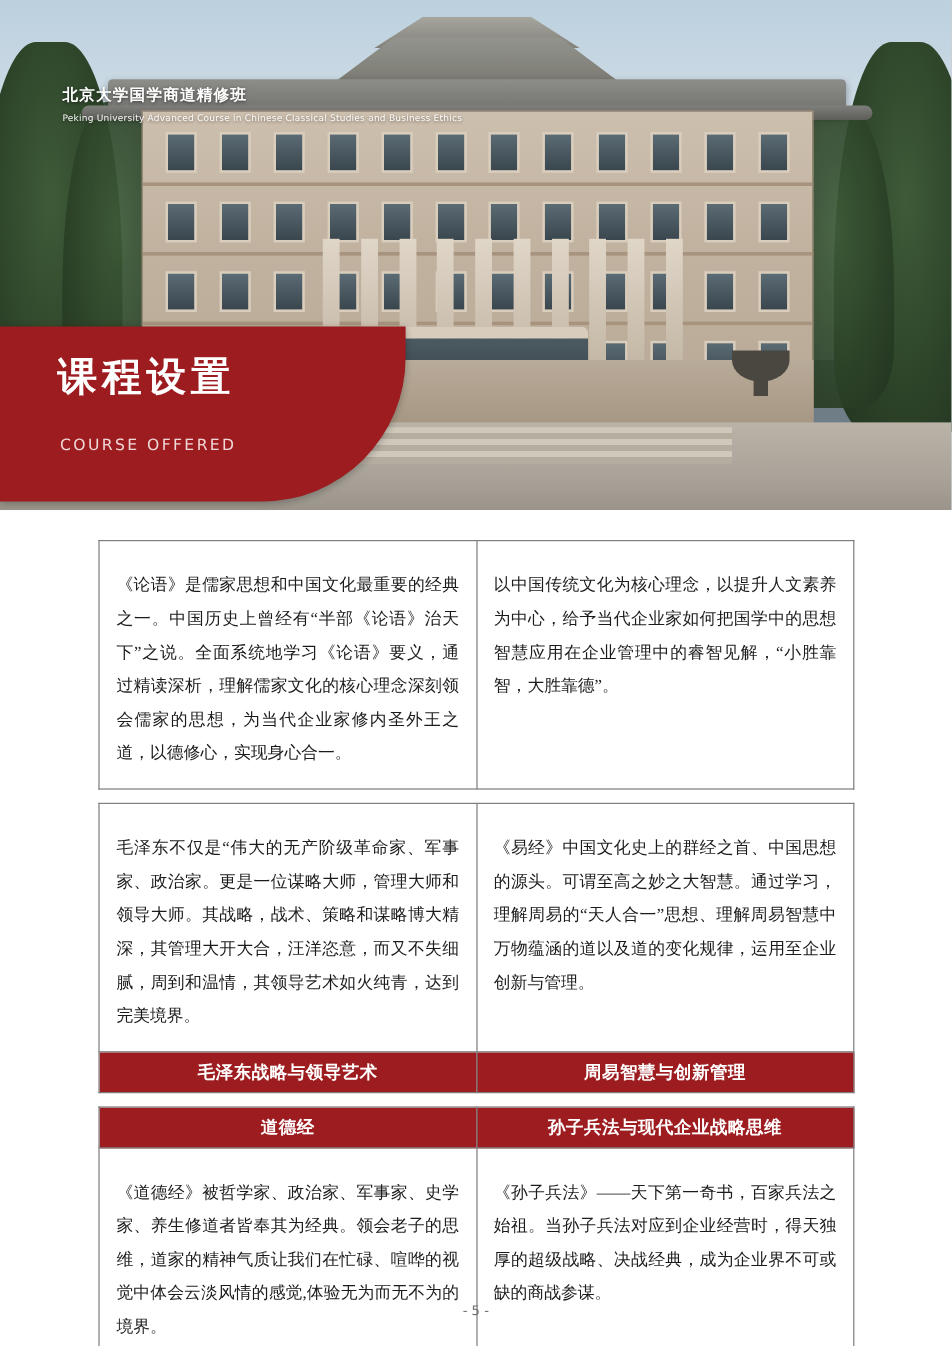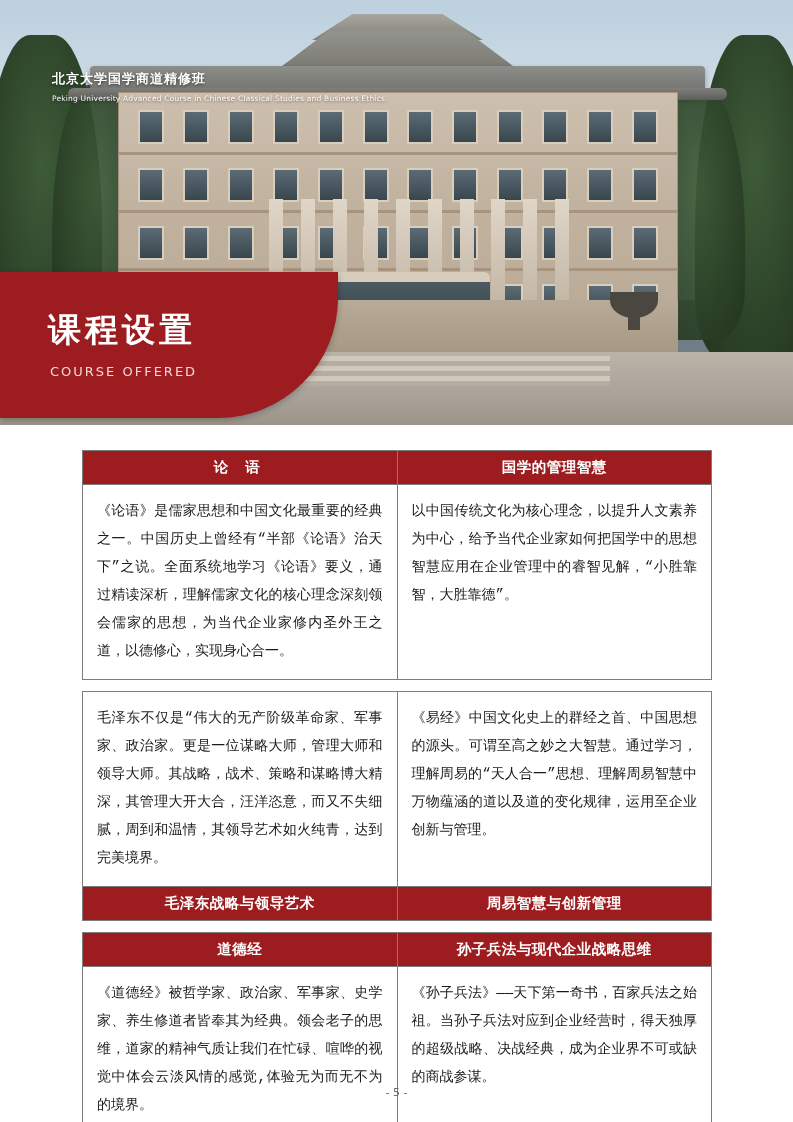--- a/index.html
+++ b/index.html
@@ -211,21 +211,21 @@
     width: 338px;
     height: 146px;
     background: #9d1c20;
     z-index: 6;
     border-radius: 0 0 120px 0;
     box-shadow: 0 2px 6px rgba(0,0,0,.25);
   }
   .banner .title-cn {
     position: absolute;
     left: 48px;
-    top: 36px;
+    top: 20px;
     color: #fff;
     font-size: 33px;
     font-weight: bold;
     letter-spacing: 4px;
   }
   .banner .title-en {
     position: absolute;
     left: 50px;
     top: 92px;
     color: #f0d8d8;
@@ -255,26 +255,26 @@
     color: #ffffff;
     text-align: center;
     font-weight: bold;
     font-size: 14.5px;
     padding: 7px 4px;
     letter-spacing: .5px;
     border: 1px solid #9d1c20;
   }
   td.head.spaced { letter-spacing: 6px; }
   td.body {
-    padding: 12px 14px 14px 14px;
+    padding: 24px 14px 14px 14px;
     font-size: 14px;
     line-height: 28px;
     color: #1b1b1b;
     text-align: justify;
-    font-family: Liberation Mono, monospace;
+    font-family: Liberation Serif, serif;
   }
   tr.gap td {
     border: none;
     height: 12px;
     padding: 0;
     background: #ffffff;
   }
   .page-num {
     position: absolute;
     left: 0;
@@ -387,24 +387,20 @@
 </div>
 
 <div class="banner">
   <div class="title-cn">课程设置</div>
   <div class="title-en">COURSE OFFERED</div>
 </div>
 
 <div class="sheet">
   <table class="courses">
     <tbody>
-        <tr>
-      <td class="head spaced">论 语</td>
-      <td class="head">国学的管理智慧</td>
-    </tr>
     <tr>
       <td class="body">《论语》是儒家思想和中国文化最重要的经典之一。中国历史上曾经有“半部《论语》治天下”之说。全面系统地学习《论语》要义，通过精读深析，理解儒家文化的核心理念深刻领会儒家的思想，为当代企业家修内圣外王之道，以德修心，实现身心合一。</td>
       <td class="body">以中国传统文化为核心理念，以提升人文素养为中心，给予当代企业家如何把国学中的思想智慧应用在企业管理中的睿智见解，“小胜靠智，大胜靠德”。</td>
     </tr>
 
     <tr class="gap">
           <td></td>
           <td></td>
         </tr>
 

